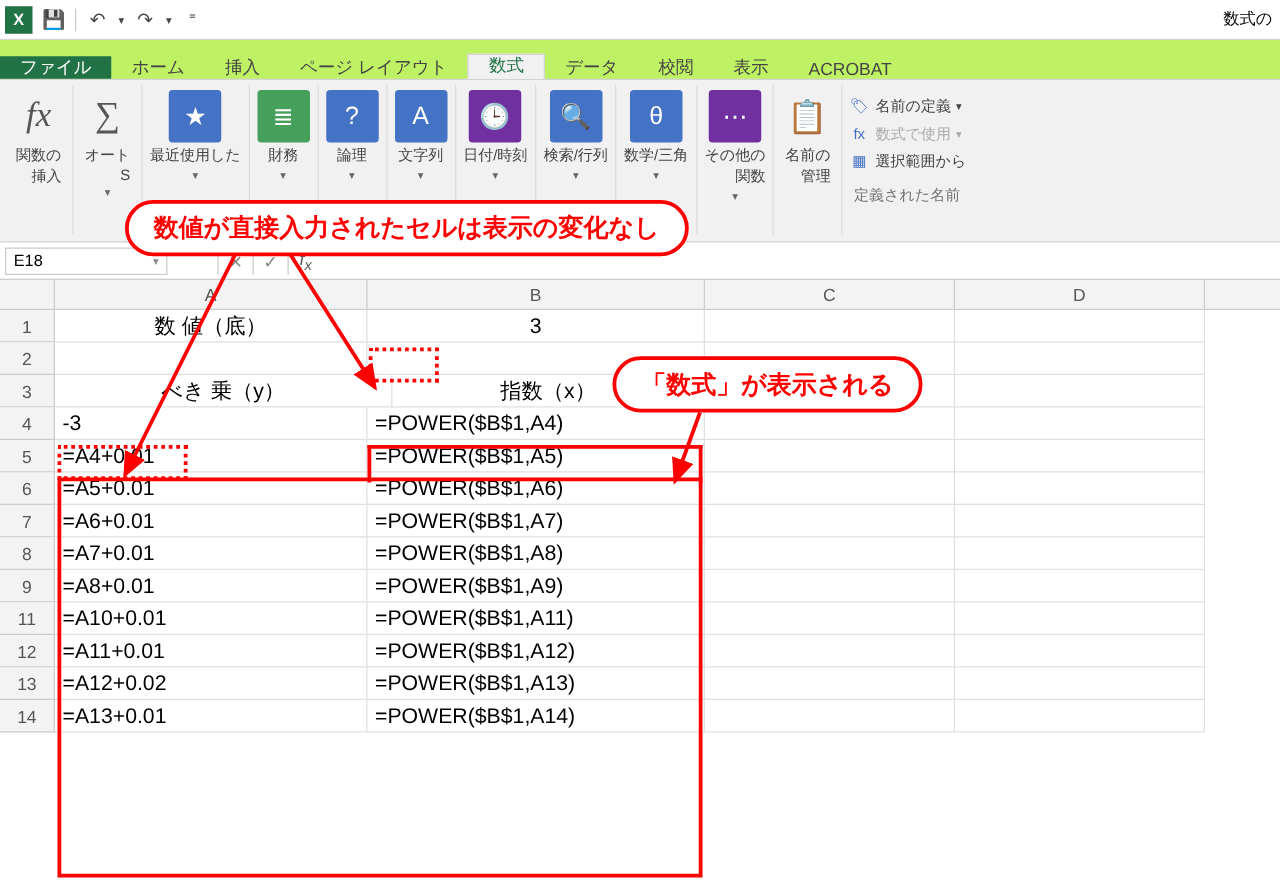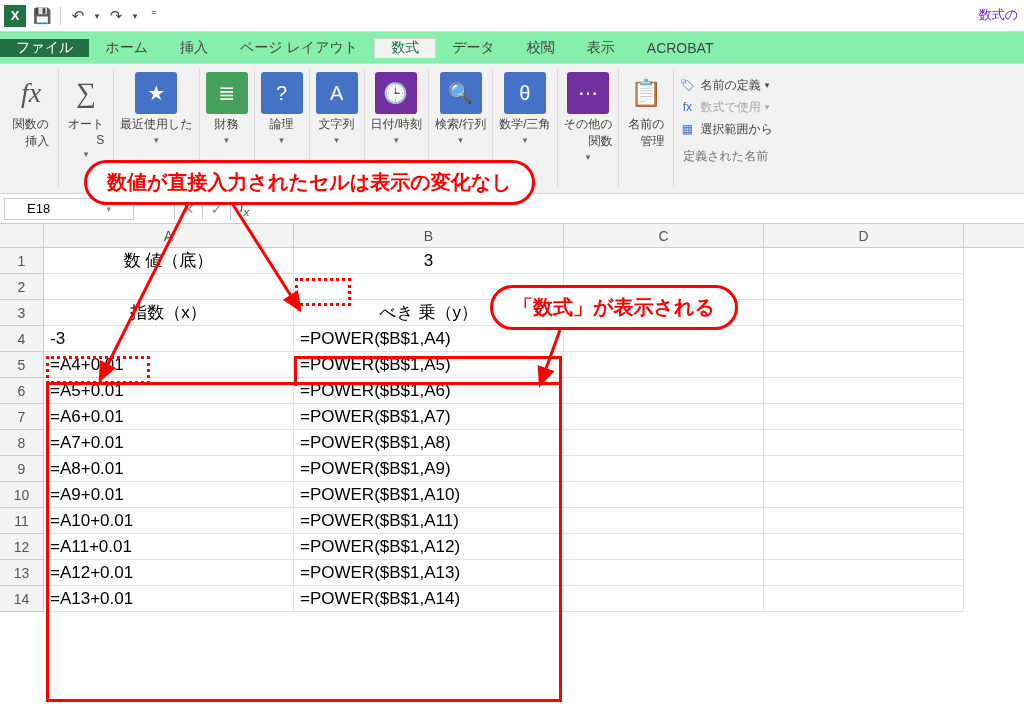--- a/index.html
+++ b/index.html
@@ -36,29 +36,29 @@
   .qat .qat-btn {
     width: 26px; height: 26px;
     display: flex; align-items: center; justify-content: center;
     cursor: pointer;
     color: #444;
     font-size: 15px;
   }
   .qat .qat-sep { width: 1px; height: 18px; background: #ccc; margin: 0 4px; }
   .qat .title-right {
     position: absolute; right: 6px; top: 6px;
-    color: #6d28d9; font-size: 13px;
+    color: #000000; font-size: 13px;
   }
 
   
   .ribbon-tabs {
     display: flex;
     height: 32px;
-    background: #86efac;
-    align-items: center;
+    background: #bef264;
+    align-items: flex-end;
     border-bottom: 1px solid #d4d4d4;
   }
   .ribbon-tab {
     padding: 0 16px;
     display: flex;
     align-items: center;
     font-size: 14px;
     color: #444;
     cursor: pointer;
   }
@@ -135,21 +135,21 @@
     display: flex;
     align-items: center;
     border-bottom: 1px solid #ccc;
     background: #fff;
     padding-left: 4px;
   }
   .namebox {
     width: 130px; height: 22px;
     border: 1px solid #ccc;
     display: flex; align-items: center; justify-content: space-between;
-    padding: 0 22px;
+    padding: 0 6px;
     font-size: 13px;
     background: #fff;
   }
   .fxarea {
     display: flex; align-items: center;
     margin-left: 40px;
   }
   .fxarea .fxbtn {
     width: 28px; height: 22px;
     border-left: 1px solid #ccc;
@@ -395,22 +395,22 @@
       </div>
       <div class="row">
         <div class="row-header">2</div>
         <div class="cell col-A"></div>
         <div class="cell col-B"></div>
         <div class="cell col-C"></div>
         <div class="cell col-D"></div>
       </div>
       <div class="row">
         <div class="row-header">3</div>
+        <div class="cell col-B center">べき 乗（y）</div>
         <div class="cell col-A center">指数（x）</div>
-        <div class="cell col-B center">べき 乗（y）</div>
         <div class="cell col-C"></div>
         <div class="cell col-D"></div>
       </div>
       <div class="row">
         <div class="row-header">4</div>
         <div class="cell col-A">-3</div>
         <div class="cell col-B">=POWER($B$1,A4)</div>
         <div class="cell col-C"></div>
         <div class="cell col-D"></div>
       </div>
@@ -443,43 +443,36 @@
         <div class="cell col-D"></div>
       </div>
       <div class="row">
         <div class="row-header">9</div>
         <div class="cell col-A">=A8+0.01</div>
         <div class="cell col-B">=POWER($B$1,A9)</div>
         <div class="cell col-C"></div>
         <div class="cell col-D"></div>
       </div>
       <div class="row">
-        <div class="row-header">10</div>
-        <div class="cell col-A">=A9+0.01</div>
-        <div class="cell col-B">=POWER($B$1,A10)</div>
-        <div class="cell col-C"></div>
-        <div class="cell col-D"></div>
-      </div>
-      <div class="row">
         <div class="row-header">11</div>
         <div class="cell col-A">=A10+0.01</div>
         <div class="cell col-B">=POWER($B$1,A11)</div>
         <div class="cell col-C"></div>
         <div class="cell col-D"></div>
       </div>
       <div class="row">
         <div class="row-header">12</div>
         <div class="cell col-A">=A11+0.01</div>
         <div class="cell col-B">=POWER($B$1,A12)</div>
         <div class="cell col-C"></div>
         <div class="cell col-D"></div>
       </div>
       <div class="row">
         <div class="row-header">13</div>
-        <div class="cell col-A">=A12+0.01</div>
+        <div class="cell col-A">=A12+0.02</div>
         <div class="cell col-B">=POWER($B$1,A13)</div>
         <div class="cell col-C"></div>
         <div class="cell col-D"></div>
       </div>
       <div class="row">
         <div class="row-header">14</div>
         <div class="cell col-A">=A13+0.01</div>
         <div class="cell col-B">=POWER($B$1,A14)</div>
         <div class="cell col-C"></div>
         <div class="cell col-D"></div>
@@ -494,20 +487,20 @@
     </marker>
   </defs>
 
   <line x1="230" y1="200" x2="300" y2="310" stroke="#ff0000" stroke-width="3" marker-end="url(#arrowhead)"></line>
 
   <line x1="190" y1="200" x2="100" y2="380" stroke="#ff0000" stroke-width="3" marker-end="url(#arrowhead)"></line>
 
   <line x1="560" y1="330" x2="540" y2="385" stroke="#ff0000" stroke-width="3" marker-end="url(#arrowhead)"></line>
 </svg>
 
-<div class="bubble anno" style="left:84px; top:160px;">数値が直接入力されたセルは表示の変化なし</div>
+<div class="bubble anno" style="left:100px; top:160px;">数値が直接入力されたセルは表示の変化なし</div>
 <div class="bubble anno" style="left:490px; top:285px;">「数式」が表示される</div>
 
 <div class="dotted-box anno" style="left:295px; top:278px; width:56px; height:28px;"></div>
 <div class="dotted-box anno" style="left:46px; top:356px; width:104px; height:28px;"></div>
 
 <div class="solid-box anno" style="left:46px; top:382px; width:516px; height:320px;"></div>
 <div class="solid-box anno" style="left:294px; top:356px; width:268px; height:30px; border-bottom:none;"></div>
 
 </body></html>

